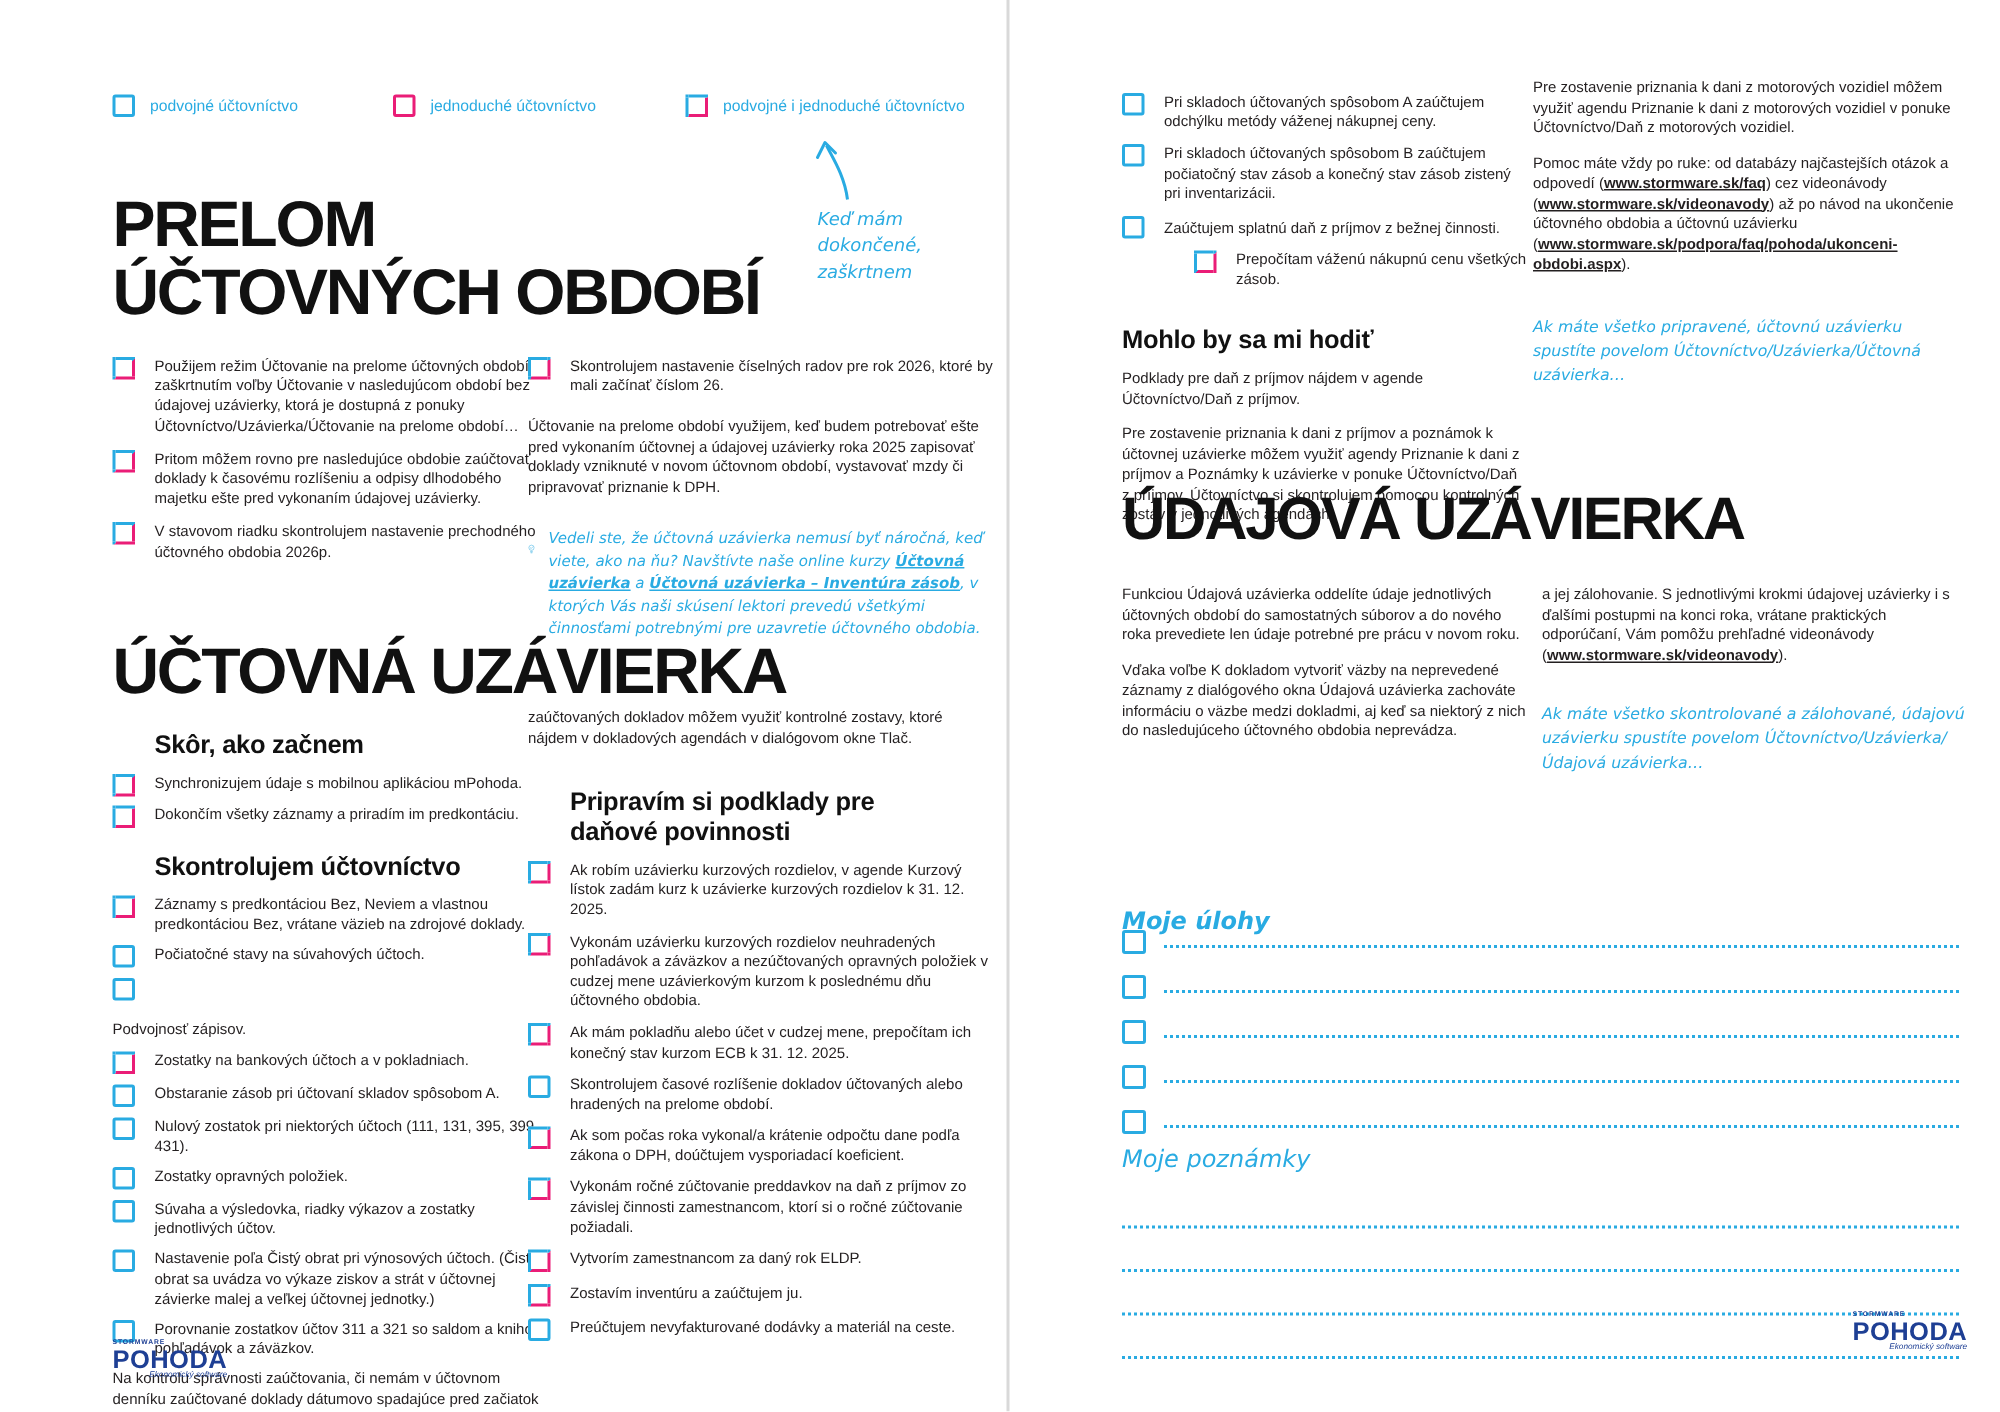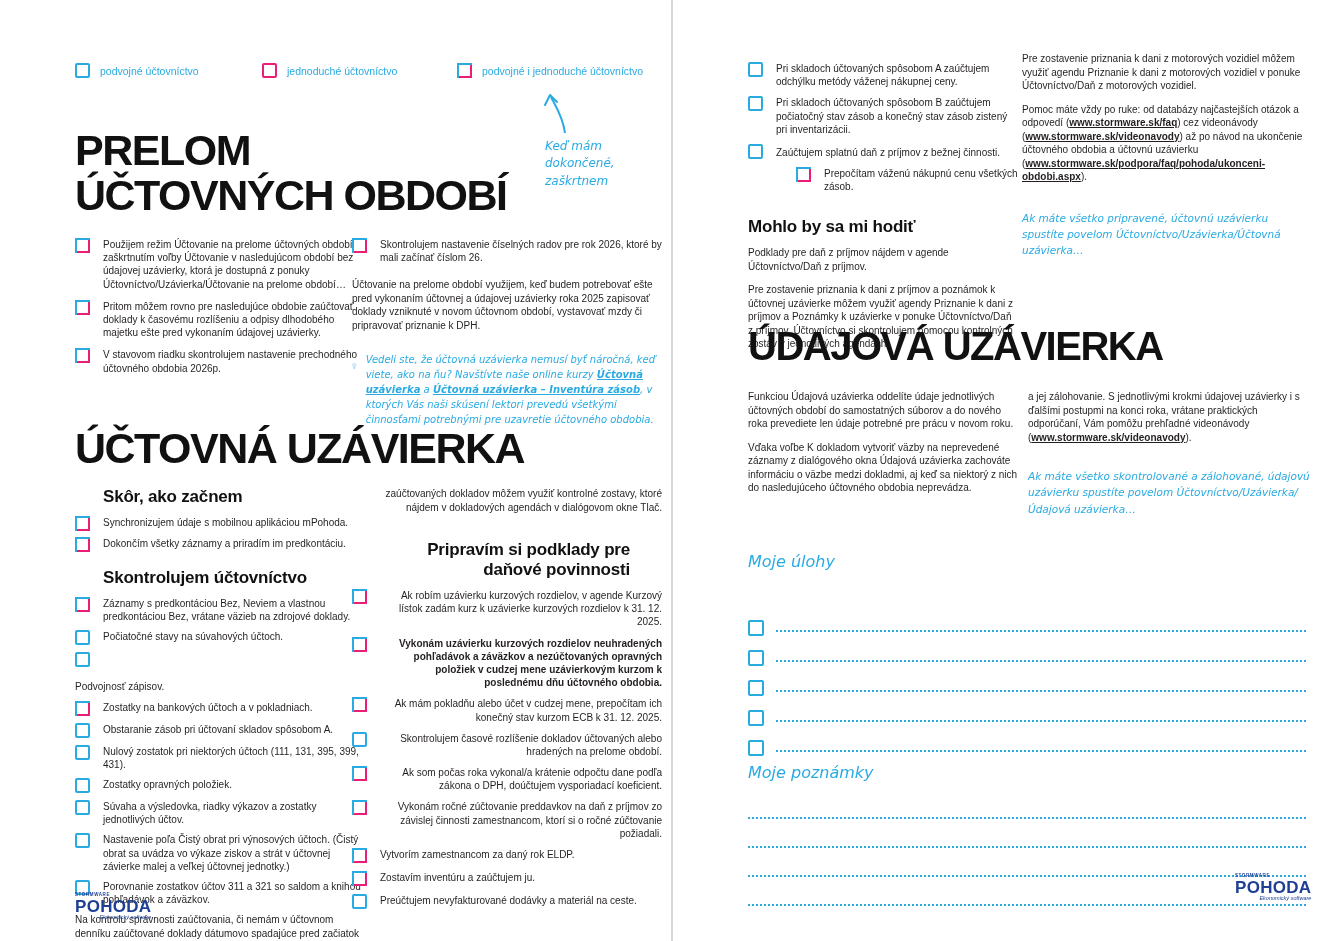--- a/index.html
+++ b/index.html
@@ -186,31 +186,31 @@
 
         <div class="item" style="margin-bottom:7px;">
           <span class="cb cb-blue"></span>
           <span class="txt">Porovnanie zostatkov účtov 311 a 321 so saldom a knihou pohľadávok a záväzkov.</span>
         </div>
 
     </div>
     <p class="para" style="margin-top:6px;">Na kontrolu správnosti zaúčtovania, či nemám v účtovnom denníku zaúčtované doklady dátumovo spadajúce pred začiatok účtovného obdobia a na prípadné dohľadanie chybne</p>
   </div>
 
-  <div class="abs" style="left:352px;top:487px;width:310px;text-align:right;">
+  <div class="abs" style="left:352px;top:472px;width:310px;">
     <p class="para">zaúčtovaných dokladov môžem využiť kontrolné zostavy, ktoré nájdem v dokladových agendách v dialógovom okne Tlač.</p>
     <h3 class="h3" style="margin-top:26px;width:250px;">Pripravím si podklady pre daňové povinnosti</h3>
     <div>
 
         <div class="item" style="margin-bottom:8px;">
           <span class="cb cb-mixed"></span>
           <span class="txt">Ak robím uzávierku kurzových rozdielov, v agende Kurzový lístok zadám kurz k uzávierke kurzových rozdielov k 31. 12. 2025.</span>
         </div>
 
-        <div class="item" style="margin-bottom:8px;font-weight:bold;">
+        <div class="item" style="margin-bottom:8px;">
           <span class="cb cb-mixed"></span>
           <span class="txt">Vykonám uzávierku kurzových rozdielov neuhradených pohľadávok a záväzkov a nezúčtovaných opravných položiek v cudzej mene uzávierkovým kurzom k poslednému dňu účtovného obdobia.</span>
         </div>
 
         <div class="item" style="margin-bottom:8px;">
           <span class="cb cb-mixed"></span>
           <span class="txt">Ak mám pokladňu alebo účet v cudzej mene, prepočítam ich konečný stav kurzom ECB k 31. 12. 2025.</span>
         </div>
 
         <div class="item" style="margin-bottom:8px;">
@@ -299,21 +299,21 @@
     <p class="para">Vďaka voľbe K dokladom vytvoriť väzby na neprevedené záznamy z dialógového okna Údajová uzávierka zachováte informáciu o väzbe medzi dokladmi, aj keď sa niektorý z nich do nasledujúceho účtovného obdobia neprevádza.</p>
   </div>
 
   <div class="abs" style="left:1028px;top:390px;width:285px;">
     <p class="para">
       <span>a jej zálohovanie. S jednotlivými krokmi údajovej uzávierky i s ďalšími postupmi na konci roka, vrátane praktických odporúčaní, Vám pomôžu prehľadné videonávody (</span><span class="link">www.stormware.sk/videonavody</span><span>).</span>
     </p>
     <p class="hand handp" style="margin-top:24px;">Ak máte všetko skontrolované a zálohované, údajovú uzávierku spustíte povelom Účtovníctvo/Uzávierka/Údajová uzávierka…</p>
   </div>
 
-  <div class="abs hand handh" style="left:748px;top:552px;">Moje úlohy</div>
+  <div class="abs hand handh" style="left:748px;top:604px;font-weight:bold;">Moje úlohy</div>
   <div class="abs" style="left:748px;top:608px;width:558px;">
     <div>
 
         <div class="task-row">
           <span class="cb cb-blue task-cb"></span>
           <span class="dotline"></span>
         </div>
 
         <div class="task-row">
           <span class="cb cb-blue task-cb"></span>

